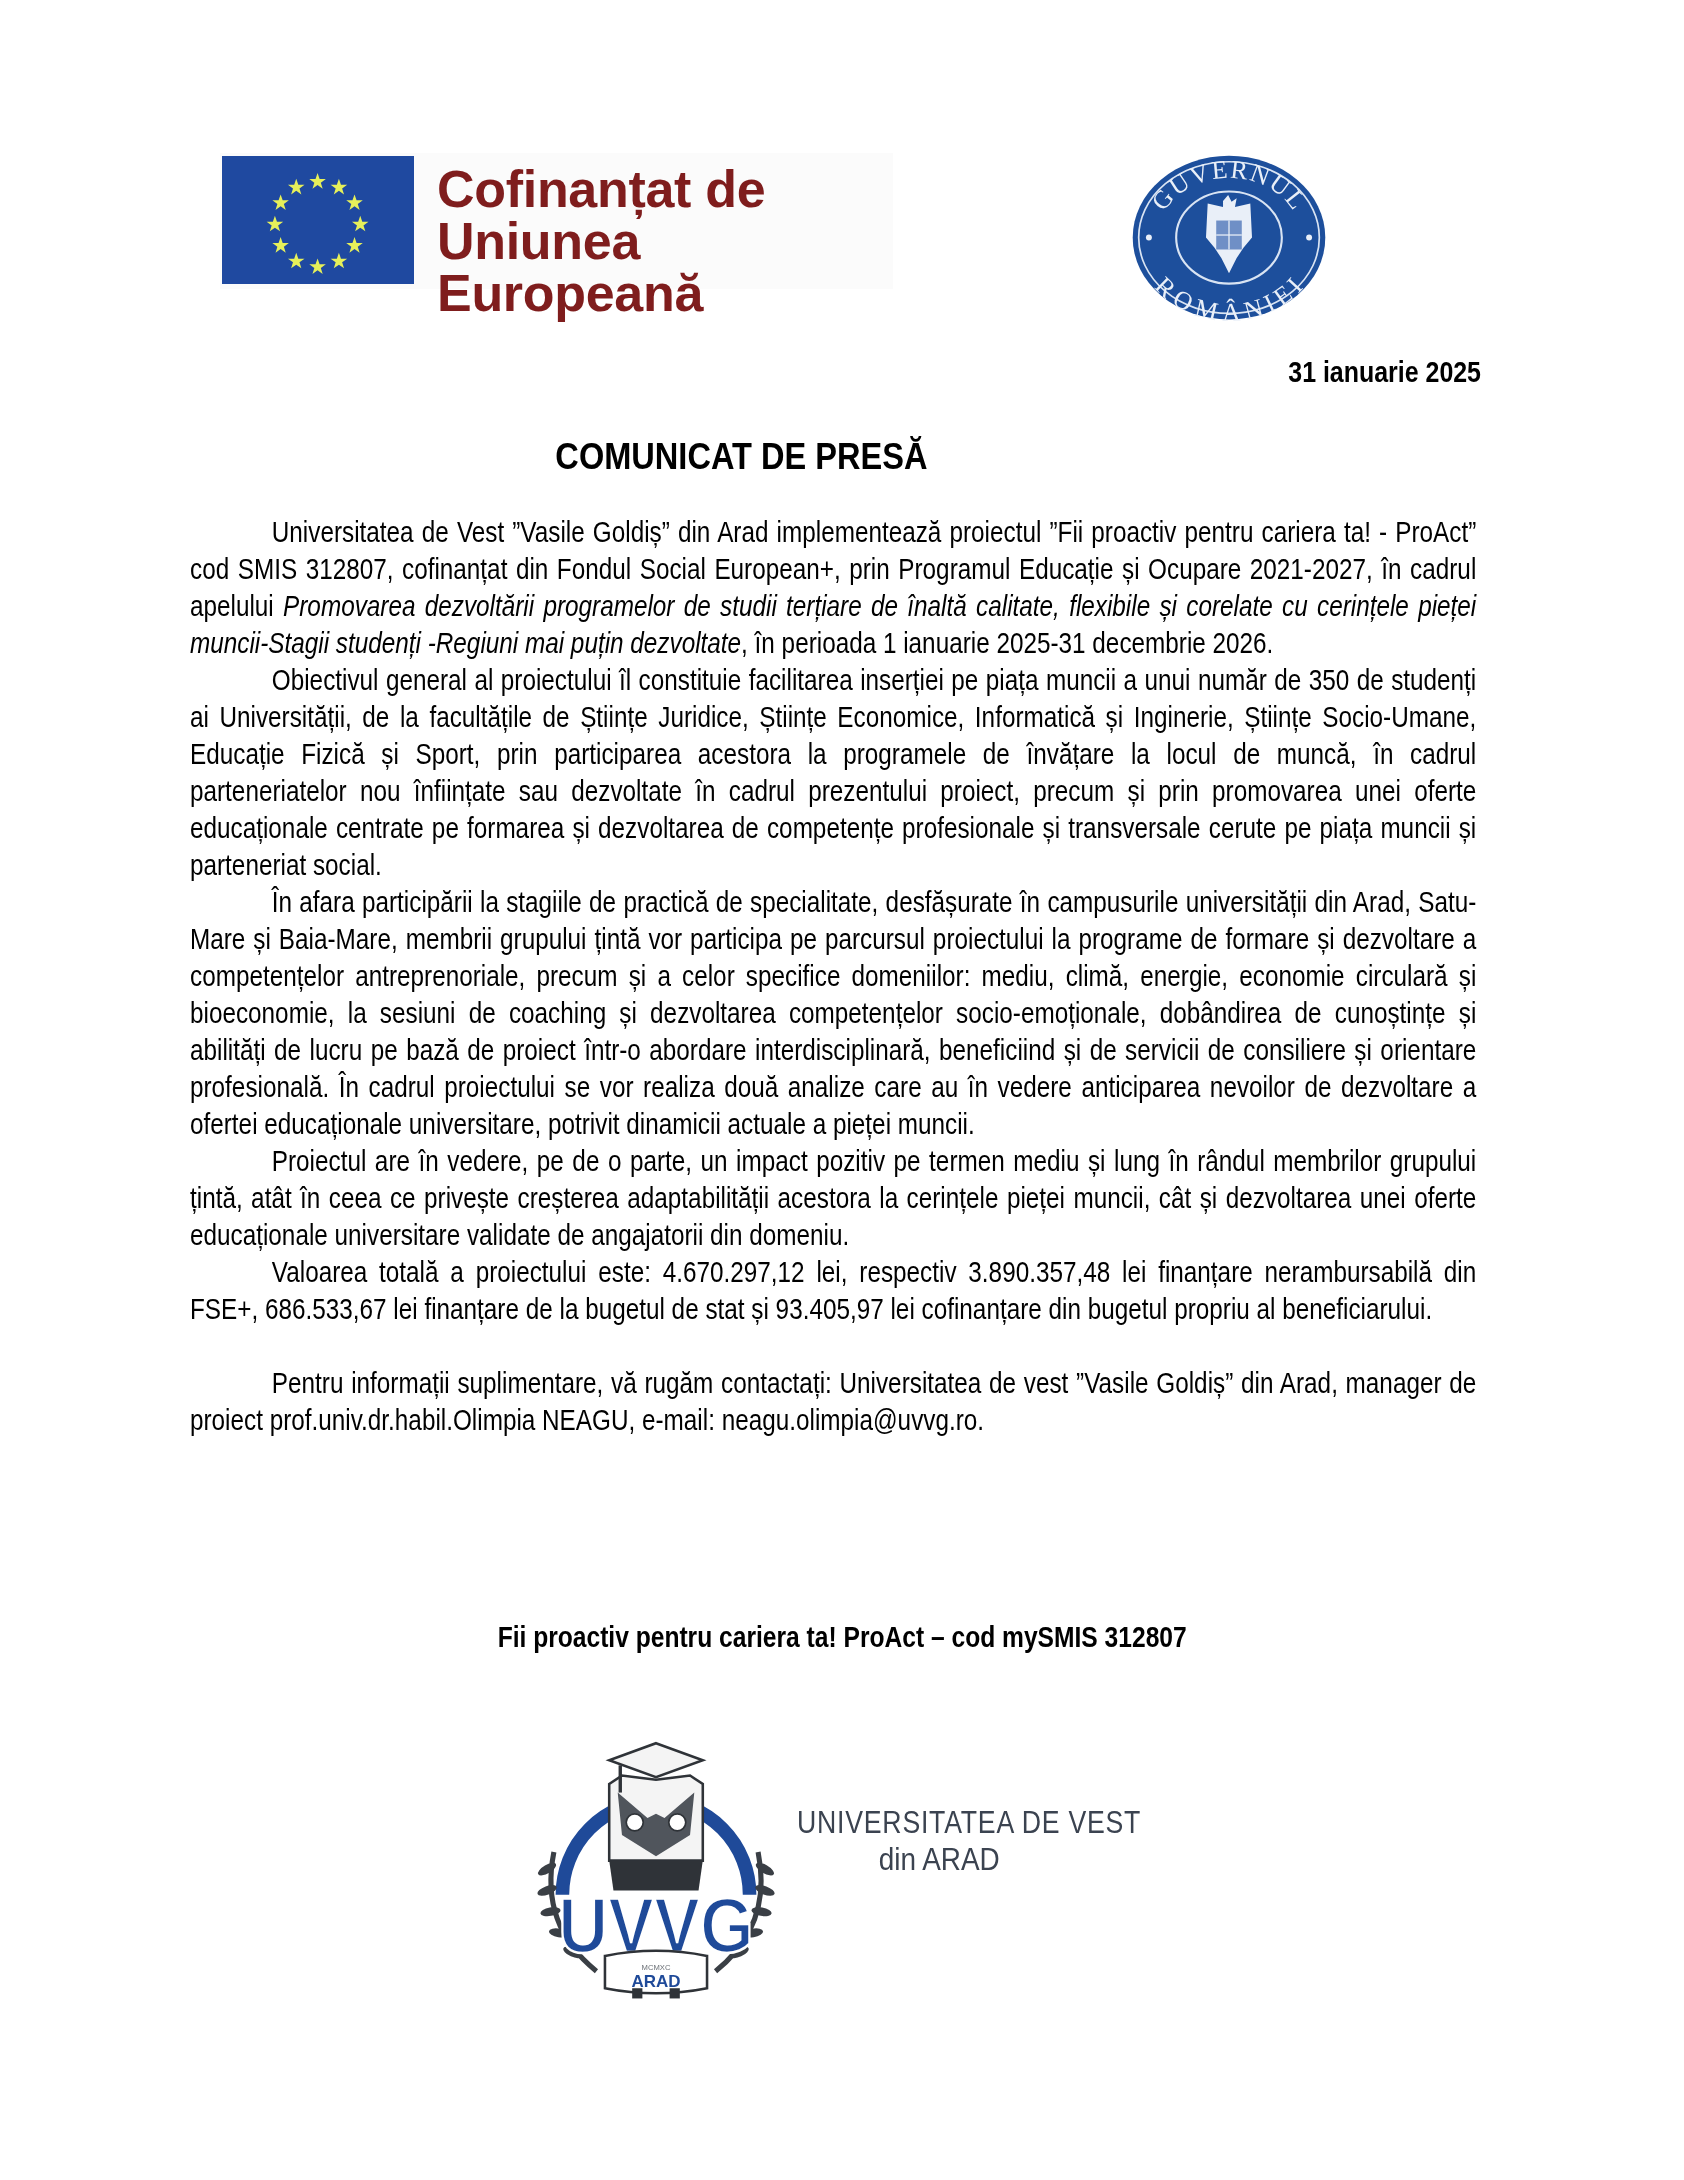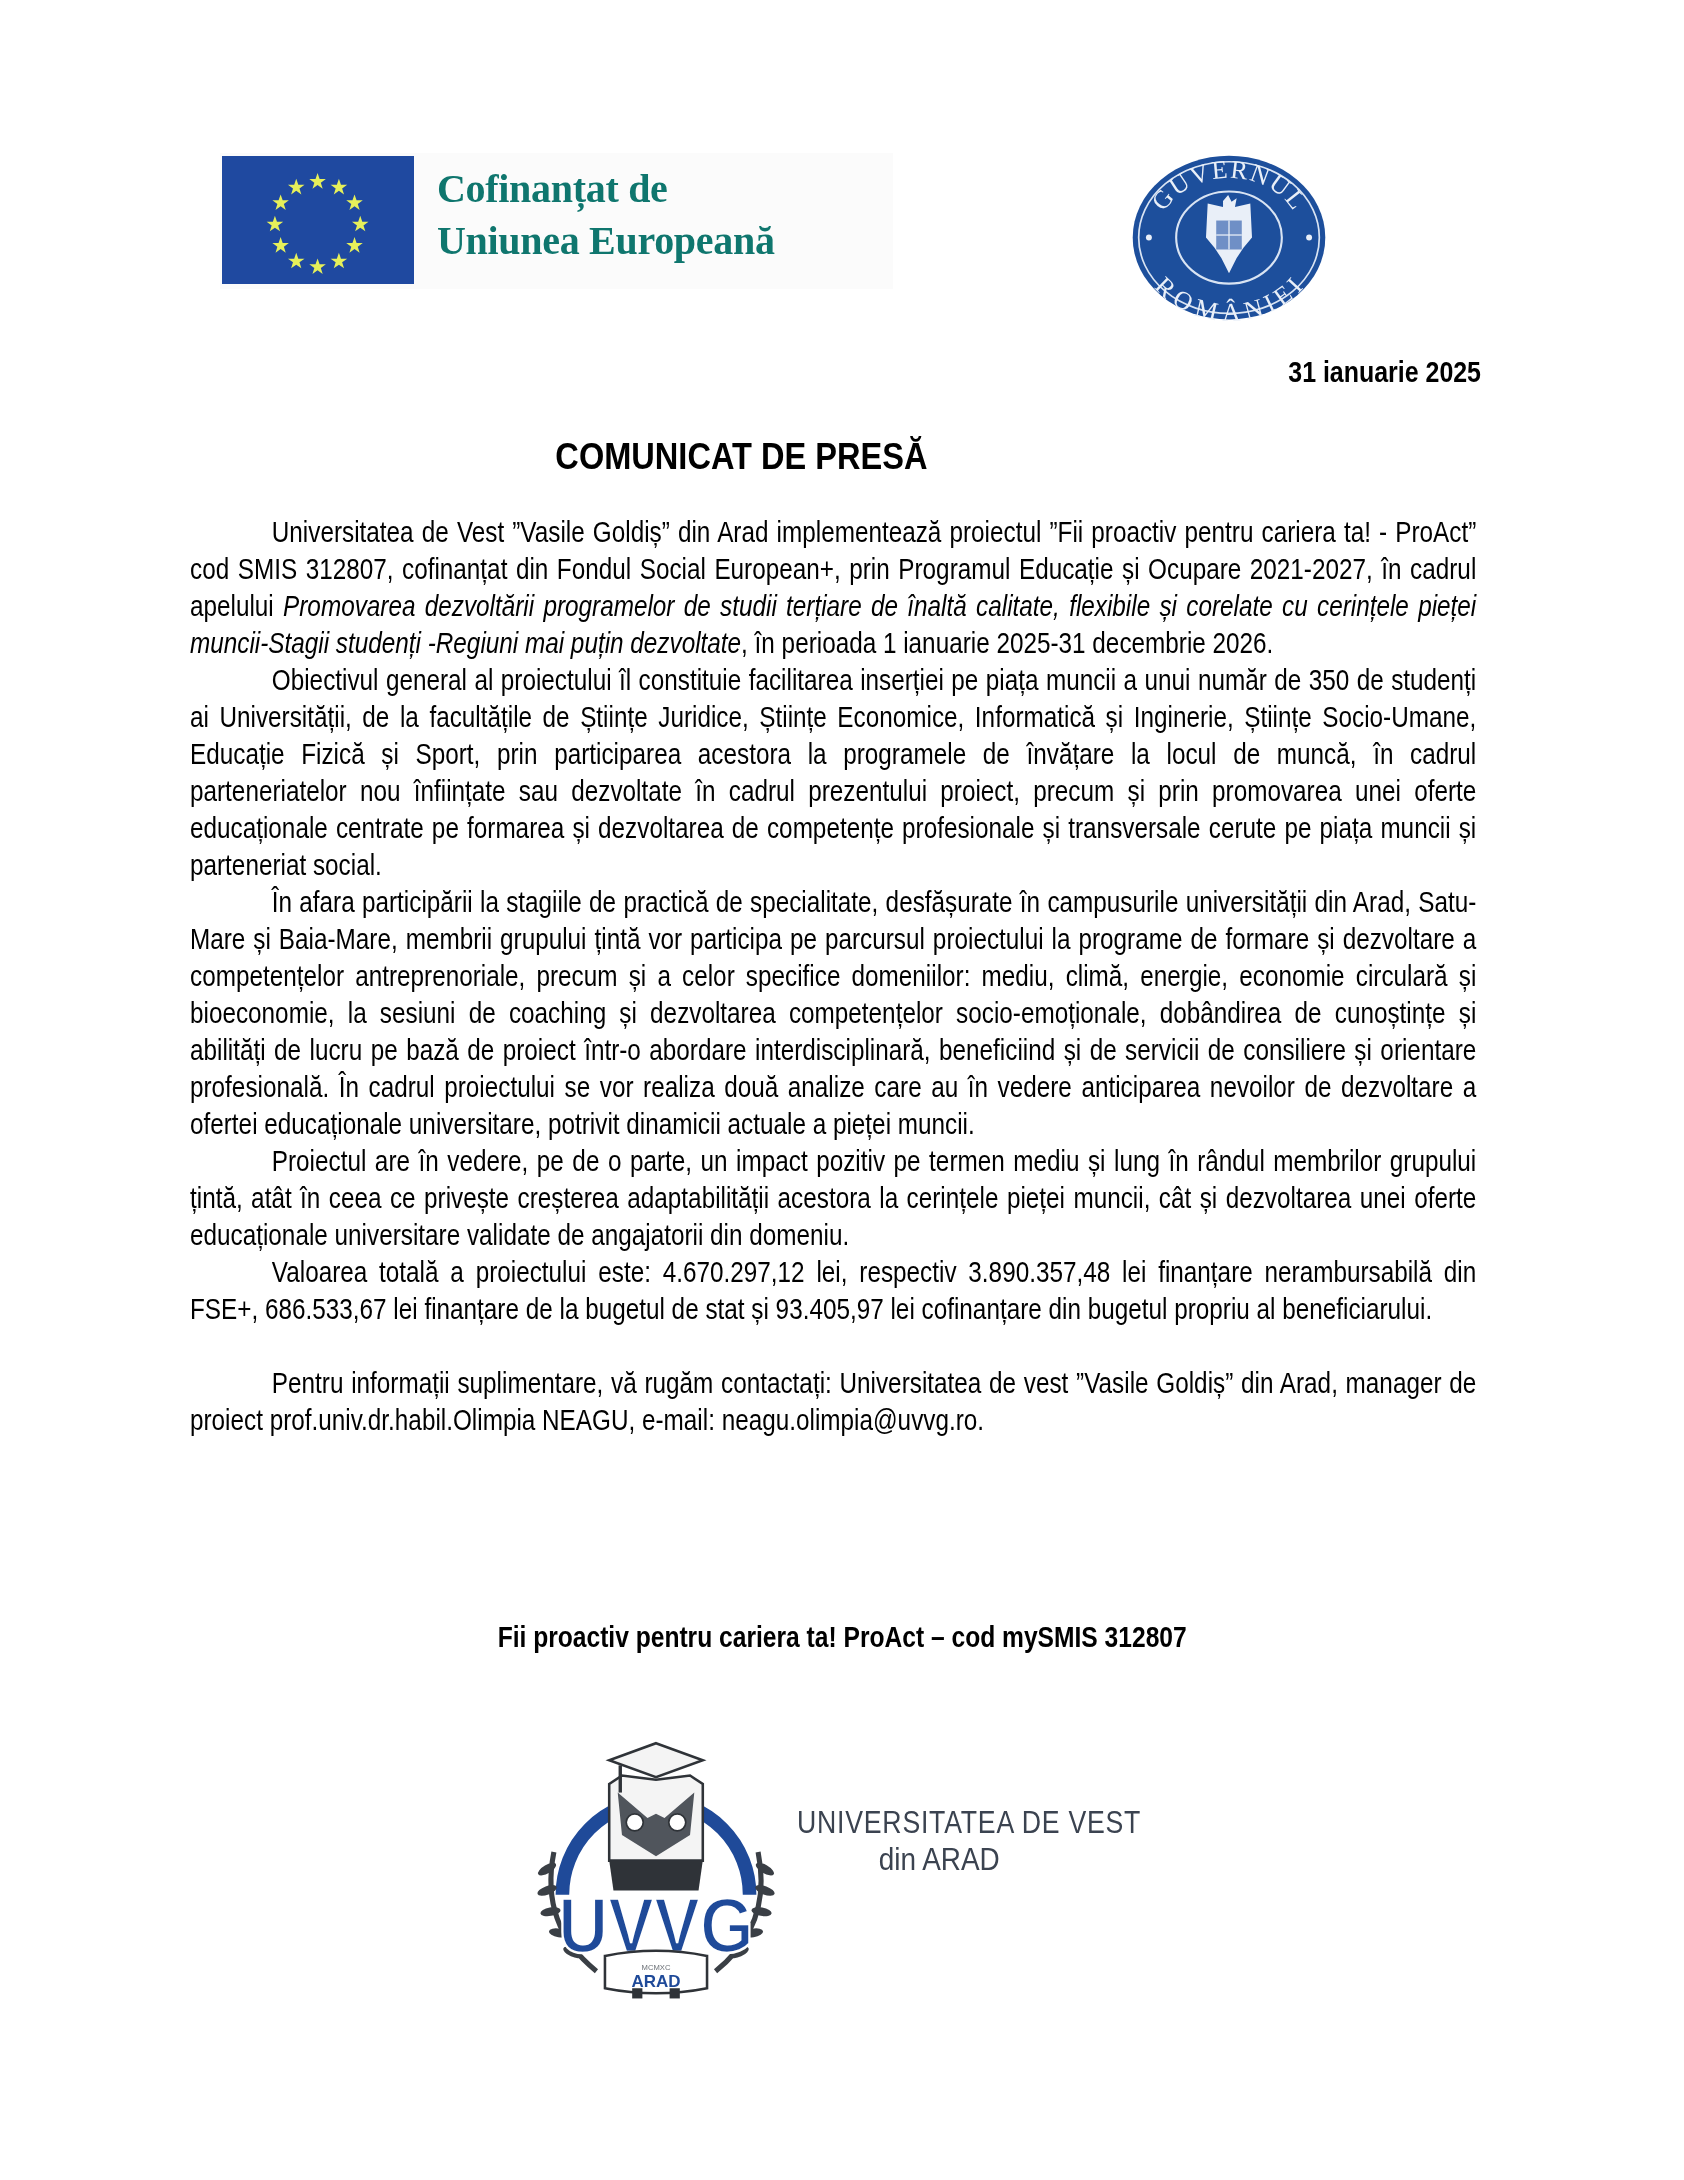--- a/index.html
+++ b/index.html
@@ -3,21 +3,21 @@
 <meta charset="utf-8">
 <style>
   html, body { margin: 0; padding: 0; background: #ffffff; }
   body { width: 1685px; height: 2181px; position: relative; overflow: hidden; font-family: "Liberation Sans", sans-serif; color: #000; }
   .abs { position: absolute; }
 
   
   #eu-logo { left: 220px; top: 153px; width: 673px; height: 136px; background: #fbfbfb; }
   #eu-flag { position: absolute; left: 1.7px; top: 2.6px; width: 192px; height: 128px; background: #1f49a0; }
   #eu-flag svg { position: absolute; left: 0; top: 0; }
-  #eu-text { position: absolute; left: 217px; top: 10.2px; color: #0f766e; font-weight: bold; font-size: 40px; line-height: 52px; letter-spacing: -0.3px; font-family: Liberation Serif, serif; }
+  #eu-text { position: absolute; left: 217px; top: 10.2px; color: #7f1d1d; font-weight: bold; font-size: 52px; line-height: 52px; letter-spacing: -0.3px; font-family: Liberation Sans, sans-serif; }
 
   
   #gov-seal { left: 1131px; top: 154px; width: 196px; height: 168px; }
 
   
   #date { left: 1193px; top: 356px; width: 288px; text-align: right; font-weight: bold; font-size: 29px; transform: scaleX(0.86); transform-origin: right center; white-space: nowrap; }
   #title { left: 0; width: 1483px; top: 436px; text-align: center; font-weight: bold; font-size: 37px; white-space: nowrap; }
   #title span { display: inline-block; transform: scaleX(0.88); }
 
   

